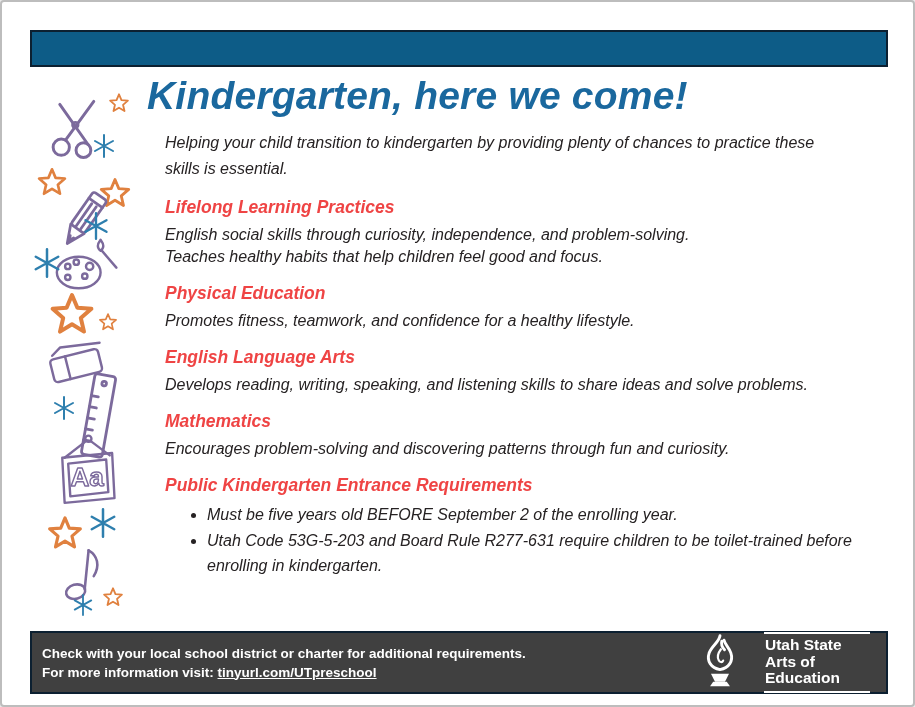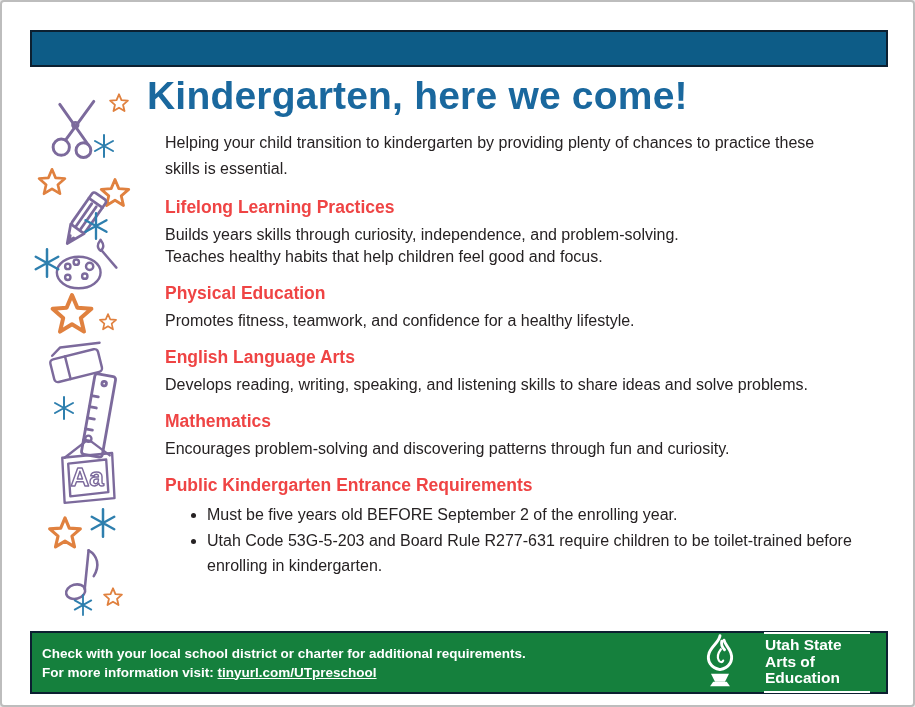--- a/index.html
+++ b/index.html
@@ -8,29 +8,29 @@
   .top-bar{position:absolute;left:28px;top:28px;width:858px;height:37px;background:#0d5c87;
            border:2px solid #0c2031;box-sizing:border-box;}
   
   .doodles{position:absolute;left:28px;top:88px;width:116px;height:534px;}
   .doodle{position:absolute;}
   .doodle svg{display:block;}
   .stroke-p{stroke:#7c6a9c;fill:none;stroke-width:2;stroke-linecap:round;stroke-linejoin:round;}
   .stroke-o{stroke:#e0813f;fill:none;stroke-width:2;stroke-linecap:round;stroke-linejoin:round;}
   .stroke-b{stroke:#2e7fae;fill:none;stroke-width:2;stroke-linecap:round;stroke-linejoin:round;}
   
-  .content{position:absolute;left:145px;top:72px;width:748px;color:#262223;}
+  .content{position:absolute;left:145px;top:72px;width:748px;color:#262223;font-style:italic;}
   .page-title{margin:0 0 12px 0;font-size:39px;line-height:44px;font-weight:bold;color:#1a689e;letter-spacing:0.2px;}
   .intro{margin:0 0 2px 18px;width:664px;font-size:16px;line-height:26px;}
   .sec-h{margin:14px 0 6px 18px;font-size:17.5px;line-height:22px;font-weight:bold;color:#ef4444;}
   .sec-p{margin:0 0 0 18px;width:710px;font-size:16px;line-height:22px;}
   .req-list{margin:6px 0 0 0;padding:0 0 0 60px;width:660px;}
   .req-list li{font-size:16px;line-height:25px;margin:0 0 1px 0;}
   
-  .footer{position:absolute;left:28px;top:629px;width:858px;height:63px;background:#15803d;
+  .footer{position:absolute;left:28px;top:629px;width:858px;height:63px;background:#404040;
           border:2px solid #0c2031;box-sizing:border-box;display:flex;align-items:center;
           justify-content:space-between;padding:0 12px 0 10px;}
   .footer-text{color:#ffffff;font-weight:bold;font-size:13.5px;line-height:19px;width:485px;}
   .footer-link{color:#ffffff;text-decoration:underline;display:inline-block;cursor:pointer;}
   .logo{display:flex;align-items:center;gap:23px;padding-right:4px;}
   .logo-text{color:#ffffff;font-weight:bold;font-size:15.5px;line-height:16.5px;
              border-top:2px solid #ffffff;border-bottom:2px solid #ffffff;padding:3px 3px 4px 1px;min-width:102px;}
   .frame-text{font-family:"Liberation Sans",sans-serif;font-size:22px;font-weight:bold;
               fill:none;stroke:#7c6a9c;stroke-width:1.2;}
 </style>
@@ -174,21 +174,21 @@
           <path d="M12 2.5 L14.7 8.9 L21.7 9.4 L16.4 14 L18 20.8 L12 17.1 L6 20.8 L7.6 14 L2.3 9.4 L9.3 8.9 Z"></path>
         </svg>
     </span>
   </div>
 
   <div class="content">
     <h1 class="page-title">Kindergarten, here we come!</h1>
     <p class="intro">Helping your child transition to kindergarten by providing plenty of chances to practice these skills is essential.</p>
 
     <h2 class="sec-h">Lifelong Learning Practices</h2>
-    <p class="sec-p">Builds years skills through curiosity, independence, and problem-solving.</p>
+    <p class="sec-p">English social skills through curiosity, independence, and problem-solving.</p>
 
     <p class="sec-p">Teaches healthy habits that help children feel good and focus.</p>
 
     <h2 class="sec-h">Physical Education</h2>
     <p class="sec-p">Promotes fitness, teamwork, and confidence for a healthy lifestyle.</p>
 
     <h2 class="sec-h">English Language Arts</h2>
     <p class="sec-p">Develops reading, writing, speaking, and listening skills to share ideas and solve problems.</p>
 
     <h2 class="sec-h">Mathematics</h2>

